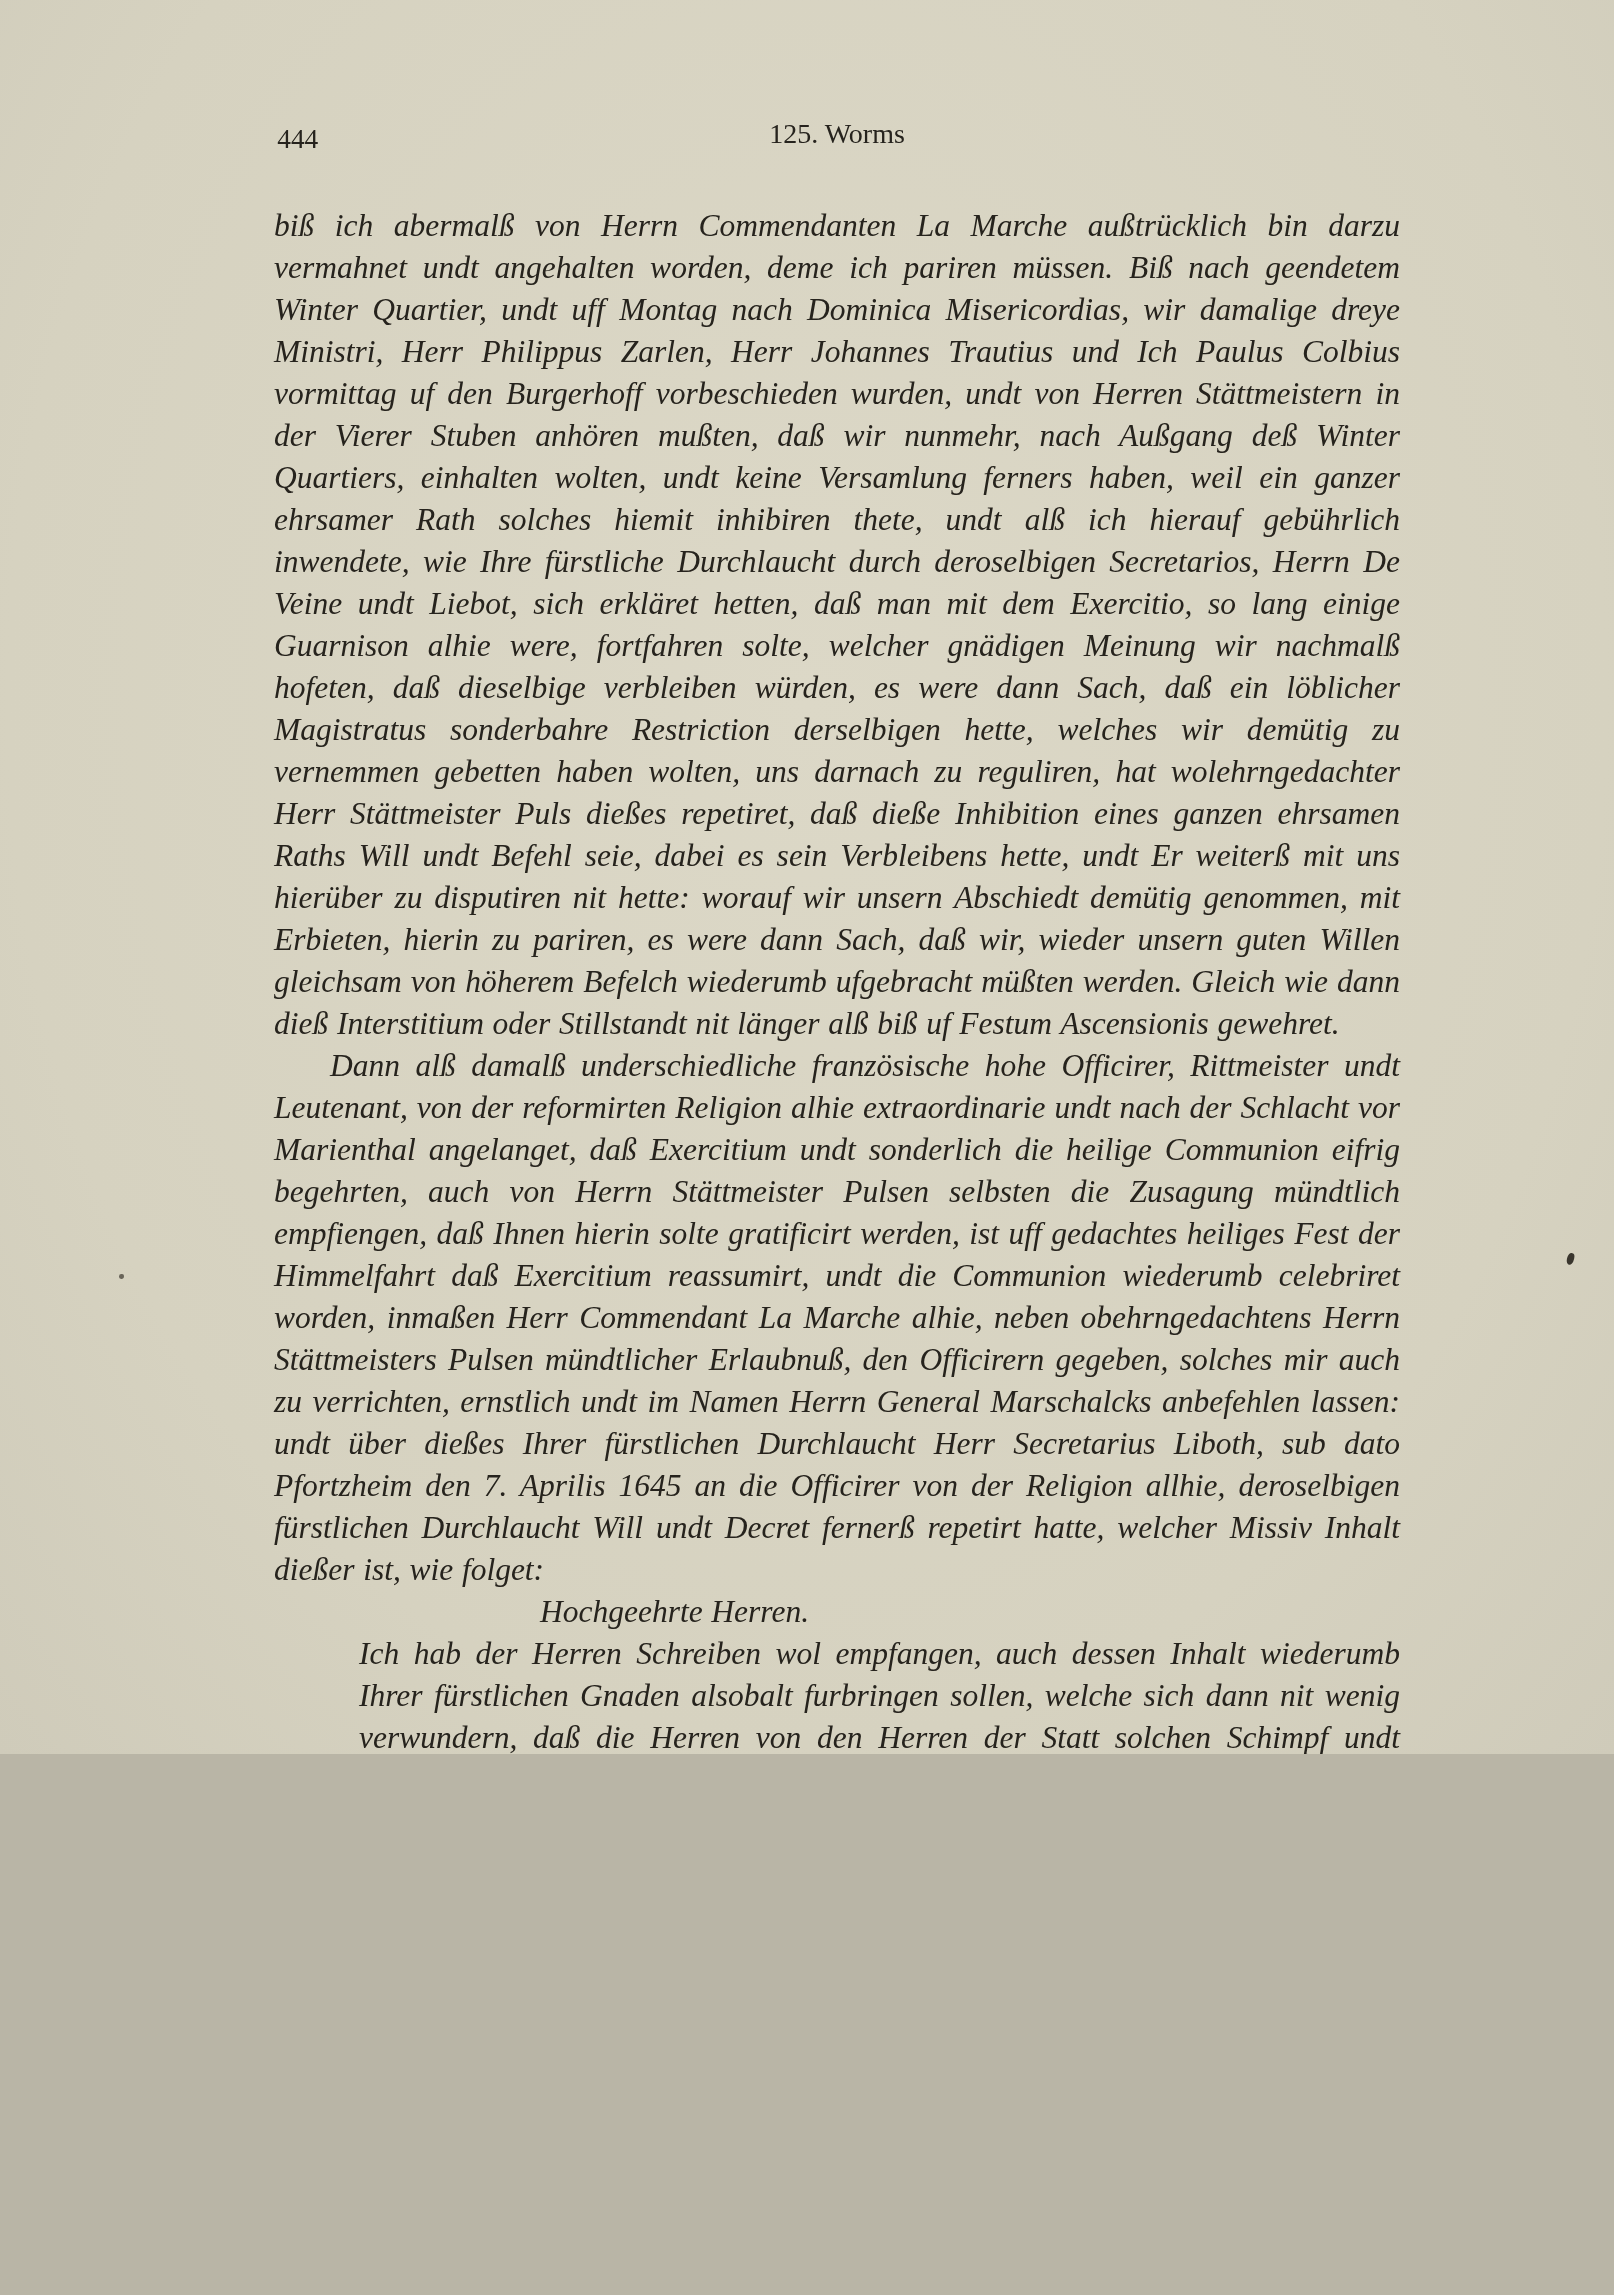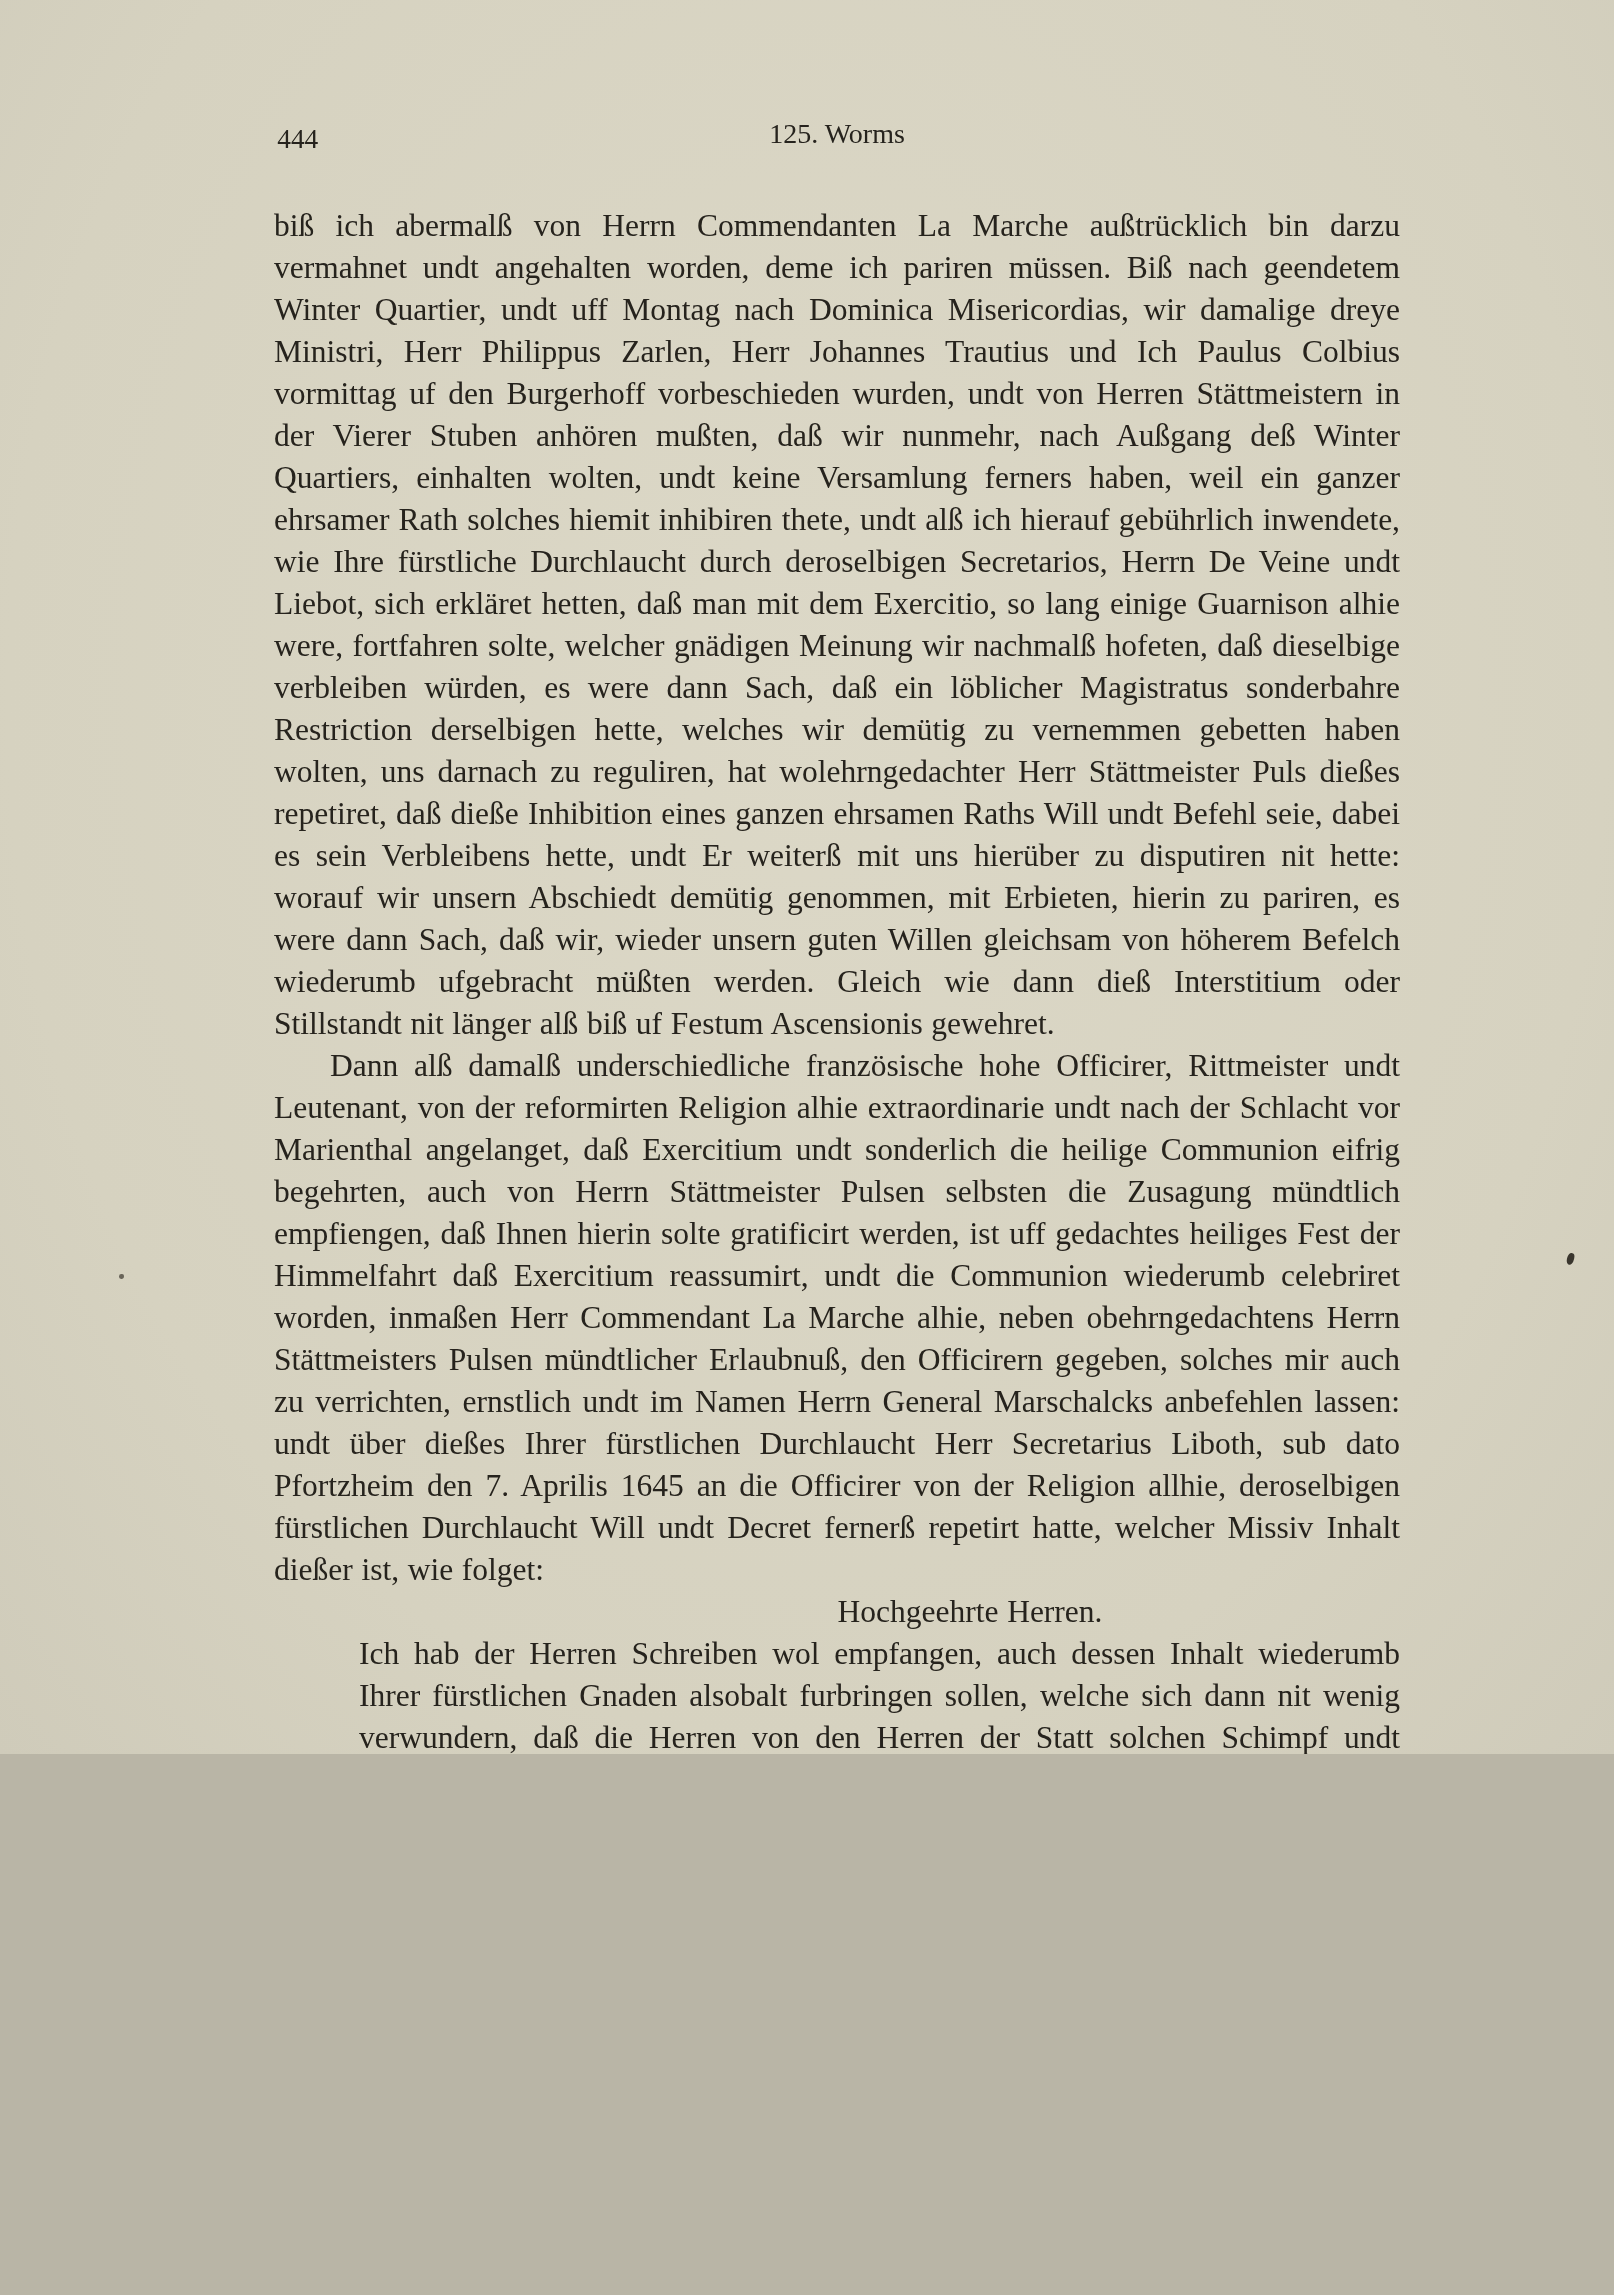--- a/index.html
+++ b/index.html
@@ -44,26 +44,27 @@
     font-size: 31.5px;
     line-height: 42px;
     text-align: justify;
     text-justify: inter-word;
     hyphens: none;
     word-spacing: 0.8px;
   }
   .text-block p {
     margin: 0;
     padding: 0;
+    font-style: italic;
   }
   .para.indent {
     text-indent: 56px;
   }
   .salutation {
-    text-align: center;
+    text-align: left;
     margin-left: 266px !important;
   }
   .para.letter {
     margin-left: 85px !important;
     text-align: justify;
     text-align-last: justify;
   }
   .speck {
     position: absolute;
     background: #3a362e;

